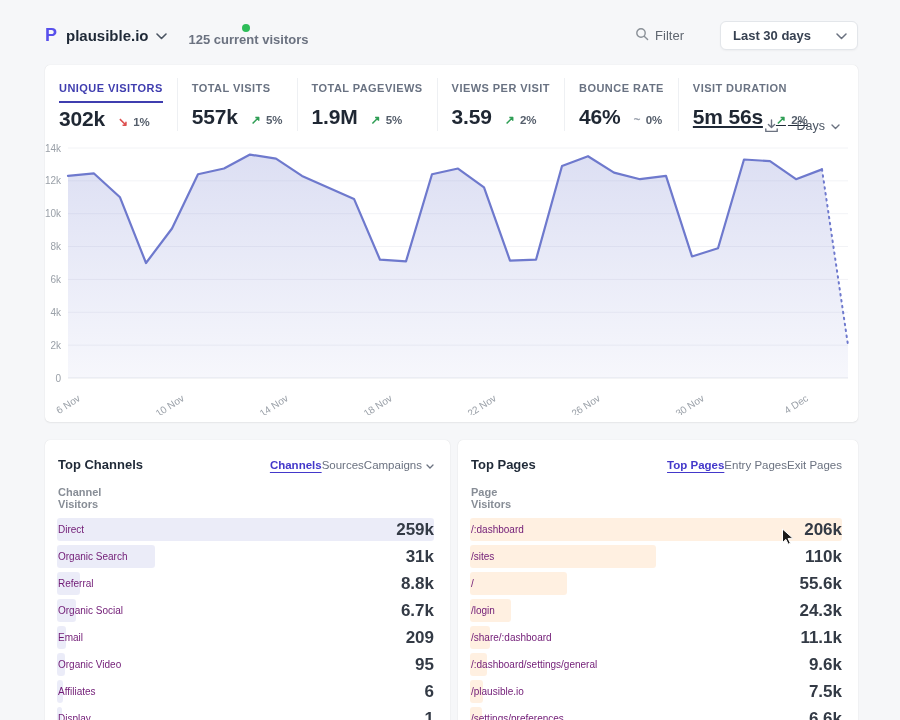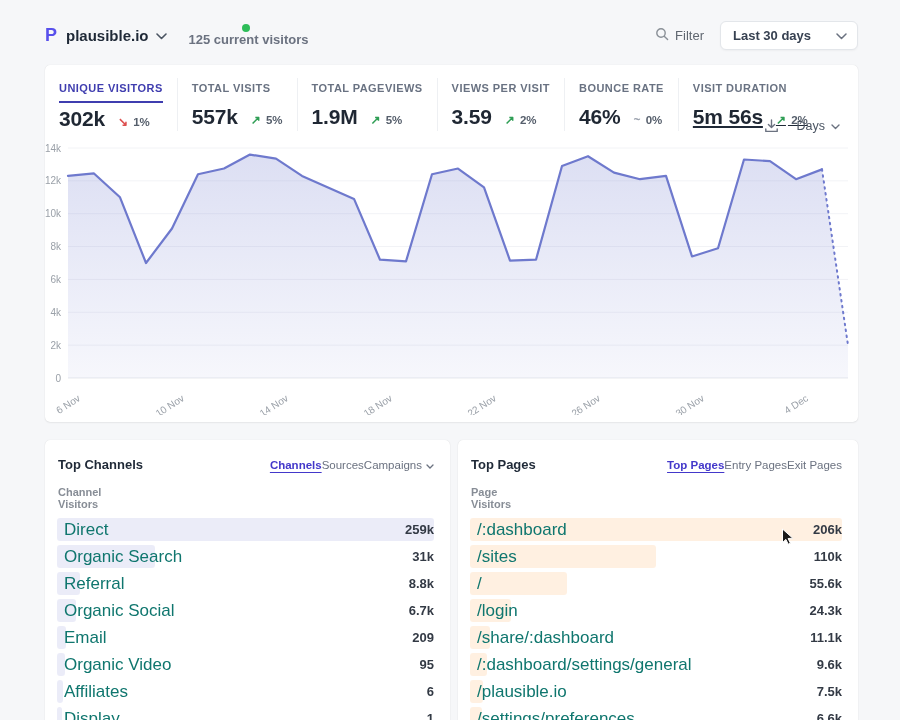--- a/index.html
+++ b/index.html
@@ -20,21 +20,21 @@
   .site-name { font-size:15px; font-weight:700; color:#1f2937; }
   .chev { display:inline-block; margin-left:7px; }
   .visitors { display:flex; align-items:center; margin-left:22px;flex-direction:column; }
   .green-dot { width:8px; height:8px; border-radius:50%; background:#2ebd59; margin-right:6px; }
   .visitors-label { font-size:13px; font-weight:600; color:#6b7280; }
   .topbar-right { display:flex; align-items:center; gap:16px; }
   .filter-btn { display:flex; align-items:center; gap:6px; font-size:13px; color:#5f6670; cursor:pointer; }
   .date-select { background:#fff; border:1px solid #e3e6ea; border-radius:6px;
                  box-shadow:0 1px 2px rgba(0,0,0,.04); width:138px; height:29px;
                  display:flex; align-items:center; justify-content:space-between;
-                 padding:0 10px 0 12px; font-size:13px; font-weight:600; color:#374151; cursor:pointer; }
+                 padding:0 10px 0 12px; font-size:13px; font-weight:600; color:#374151; cursor:pointer;margin-left:20px; }
 
   
   .card { position:absolute; background:#fff; border-radius:5px;
           box-shadow:0 0 1px rgba(0,0,0,.14), 0 1px 2px rgba(0,0,0,.06); }
   .main-card { left:45px; top:65px; width:813px; height:357px; }
   .panel-left  { left:45px;  top:440px; width:405px; height:310px; }
   .panel-right { left:458px; top:440px; width:400px; height:310px; }
 
   
   .stats { display:flex; padding:13px 0 0 14px; }
@@ -59,22 +59,22 @@
   .panel-head { display:flex; align-items:baseline; justify-content:space-between; padding:17px 16px 0 13px; }
   .panel-title { font-size:13px; font-weight:700; color:#1f2937; }
   .panel-tabs { display:flex; align-items:center; }
   .ptab { font-size:11.5px; color:#6b7280; cursor:pointer; display:flex; align-items:center; gap:4px; }
   .ptab.active { color:#4338ca; font-weight:700; text-decoration:underline; text-underline-offset:3px; }
   .cols { display:flex; justify-content:space-between; padding:14px 16px 6px 13px;flex-direction:column; }
   .col-h { font-size:11px; font-weight:600; color:#878d96; }
   .rows { padding:0 16px 0 12px; }
   .prow { position:relative; height:27px; display:flex; align-items:center; cursor:pointer; }
   .pbar { position:absolute; left:0; top:2px; bottom:2px; border-radius:3px; }
-  .prow-label { position:relative; font-size:17px; color:#0f766e; margin-left:7px; white-space:nowrap; }
-  .prow-value { position:relative; margin-left:auto; font-size:13px; font-weight:600; color:#333a45; }
+  .prow-label { position:relative; font-size:10px; color:#701a75; margin-left:1px; white-space:nowrap; }
+  .prow-value { position:relative; margin-left:auto; font-size:17px; font-weight:600; color:#333a45; }
 
   
   .cursor { position:absolute; left:781px; top:528px; pointer-events:none; }
 </style>
 </head>
 <body>
 
 <div class="screen">
 
   <div class="topbar">

